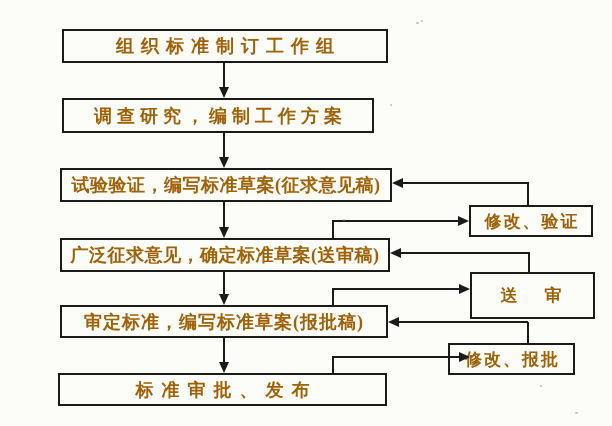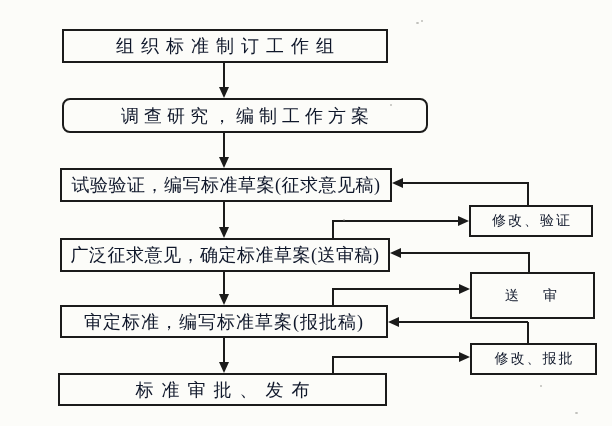--- a/index.html
+++ b/index.html
@@ -16,50 +16,50 @@
   }
   .box{
     position:absolute;
     box-sizing:border-box;
     border:2px solid #1b1b1b;
     display:flex;align-items:center;justify-content:center;
     background:#fcfcf9;
   }
   .box span{
     font-size:18px;
-    font-weight:400;
-    color:#0f172a;
+    font-weight:700;
+    color:#a16207;
     white-space:nowrap;
     line-height:1;
   }
   .sp7 span{letter-spacing:7px;text-indent:7px;}
   .sp5 span{letter-spacing:5px;text-indent:5px;}
   .sp1 span{letter-spacing:1px;}
   .sp0 span{letter-spacing:0.5px;}
   .sp8 span{letter-spacing:8px;text-indent:8px;text-align:center;}
-  .side span{font-size:14px;letter-spacing:2px;text-indent:2px;}
+  .side span{font-size:17px;letter-spacing:2px;text-indent:2px;}
   .side.wide span{letter-spacing:5px;}
   .vline{position:absolute;width:2px;background:#1b1b1b;}
   .hline{position:absolute;height:2px;background:#1b1b1b;}
   .ah{position:absolute;width:0;height:0;}
   .ah.down{border-left:5px solid transparent;border-right:5px solid transparent;border-top:11px solid #1b1b1b;}
   .ah.left{border-top:5px solid transparent;border-bottom:5px solid transparent;border-right:11px solid #1b1b1b;}
   .ah.right{border-top:5px solid transparent;border-bottom:5px solid transparent;border-left:11px solid #1b1b1b;}
   .speck{position:absolute;background:#8a8a86;border-radius:50%;opacity:.55;}
 </style>
 </head>
 <body>
 
 <div class="canvas">
 
   <div class="box sp7" style="left:62px;top:29px;width:326px;height:34px;">
     <span>组织标准制订工作组</span>
   </div>
 
-  <div class="box sp5" style="left:62px;top:98px;width:366px;height:35px;border-radius:8px;">
+  <div class="box sp5" style="left:62px;top:98px;width:312px;height:35px;">
     <span>调查研究，编制工作方案</span>
   </div>
 
   <div class="box sp0" style="left:60px;top:168px;width:332px;height:34px;">
     <span>试验验证，编写标准草案(征求意见稿)</span>
   </div>
 
   <div class="box sp0" style="left:60px;top:238px;width:330px;height:34px;">
     <span>广泛征求意见，确定标准草案(送审稿)</span>
   </div>
@@ -73,21 +73,21 @@
   </div>
 
   <div class="box side" style="left:469px;top:205px;width:124px;height:32px;">
     <span>修改、验证</span>
   </div>
 
   <div class="box side wide" style="left:470px;top:272px;width:125px;height:47px;">
     <span>送　审</span>
   </div>
 
-  <div class="box side" style="left:470px;top:343px;width:127px;height:32px;">
+  <div class="box side" style="left:448px;top:343px;width:127px;height:32px;">
     <span>修改、报批</span>
   </div>
 
   <div class="vline" style="left:223px;top:63px;height:25px;"></div>
   <div class="ah down" style="left:219px;top:87px;"></div>
 
   <div class="vline" style="left:223px;top:133px;height:24px;"></div>
   <div class="ah down" style="left:219px;top:157px;"></div>
 
   <div class="vline" style="left:223px;top:202px;height:25px;"></div>

